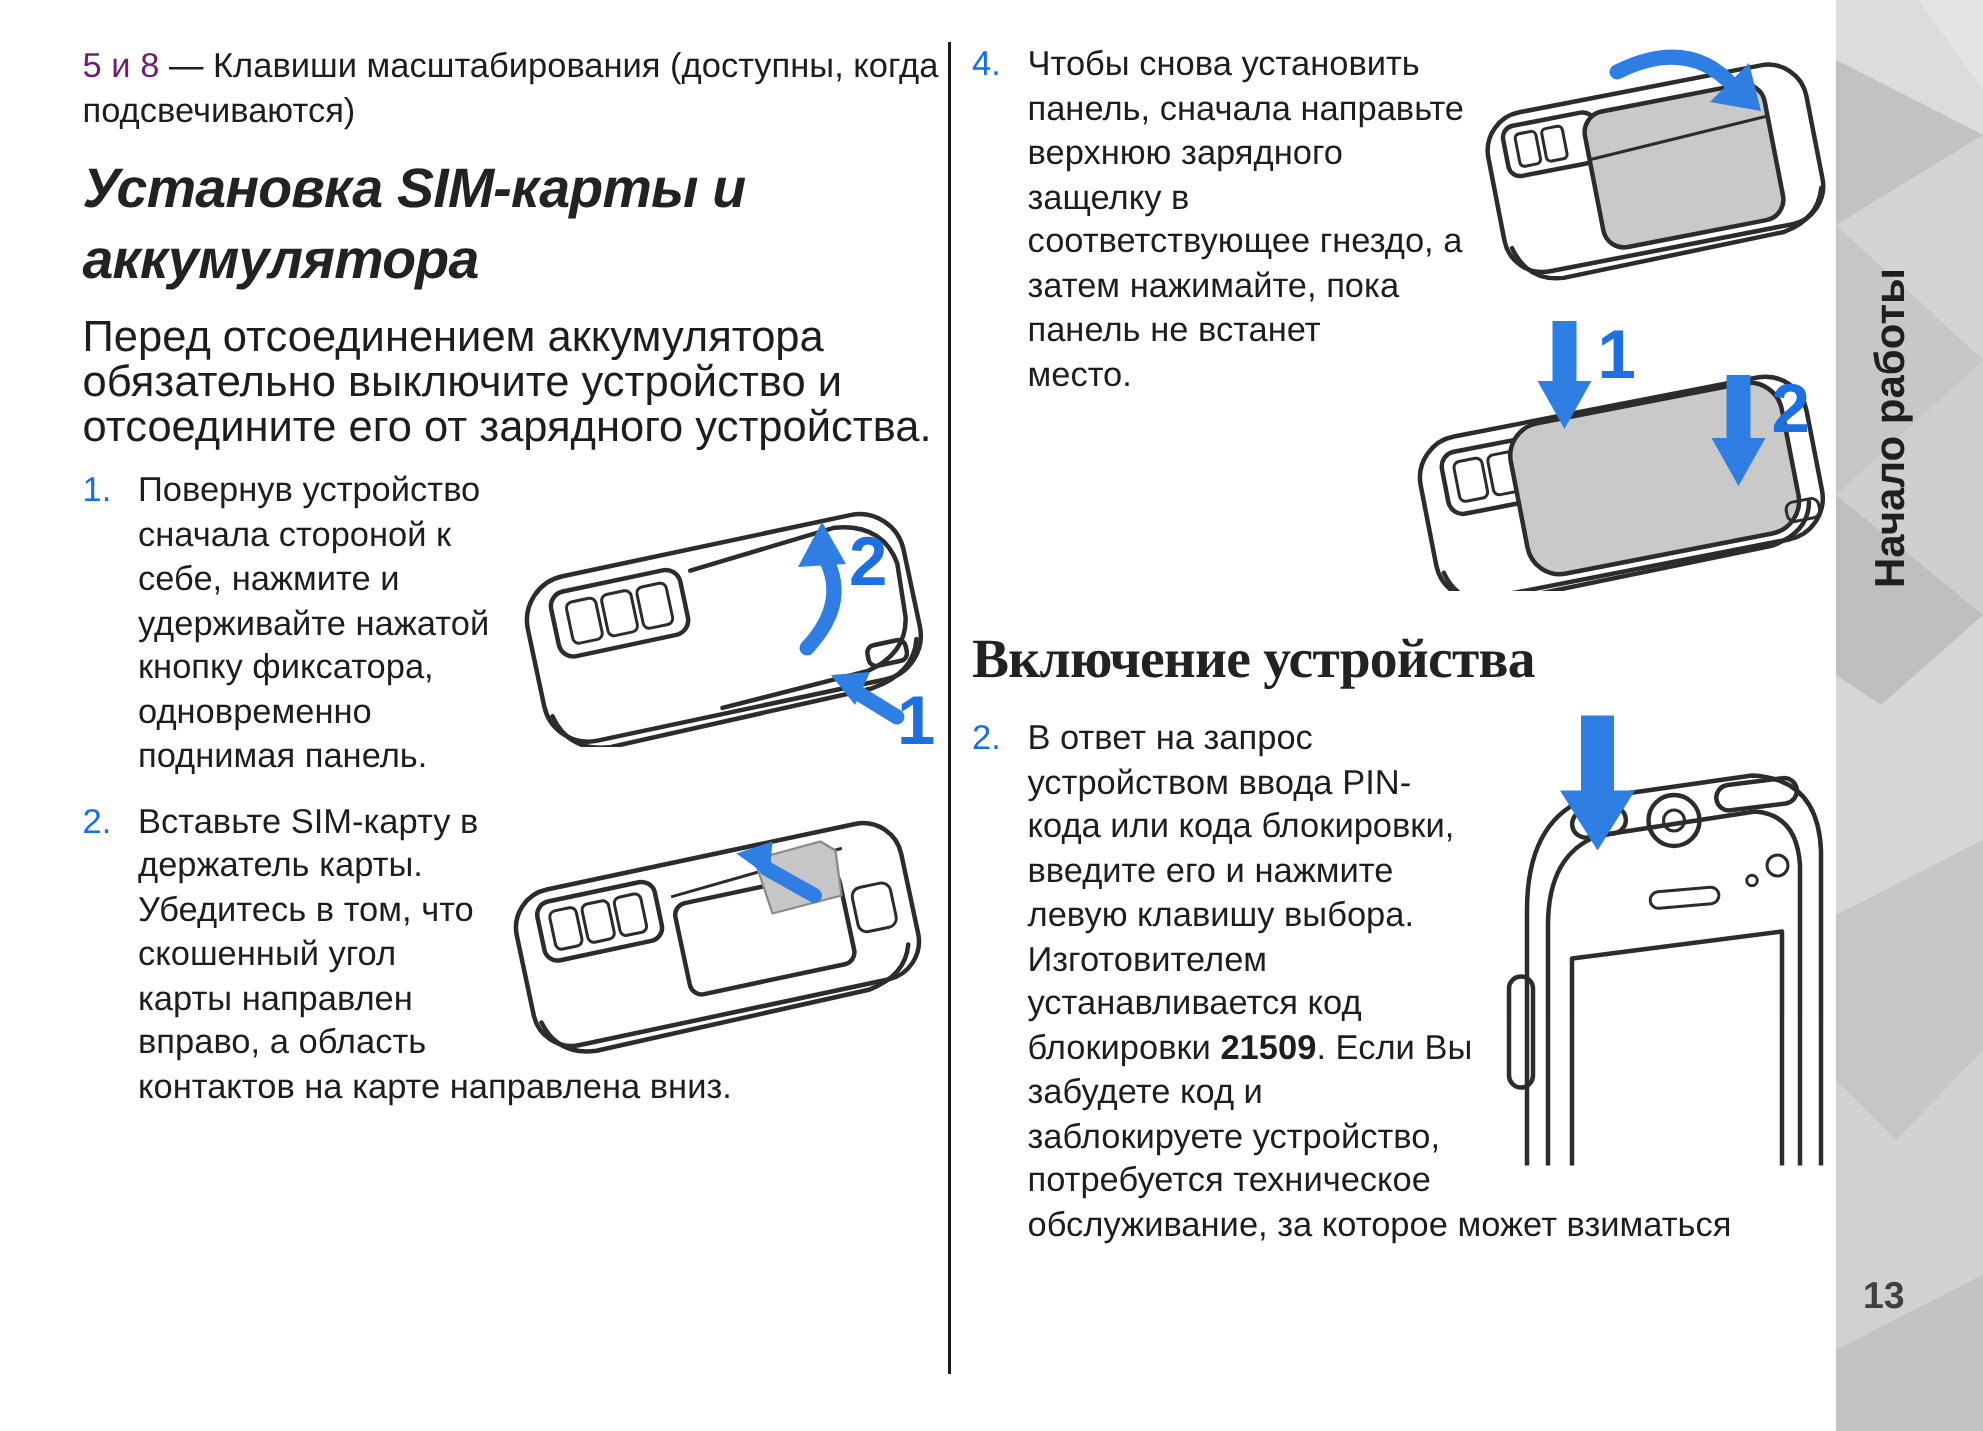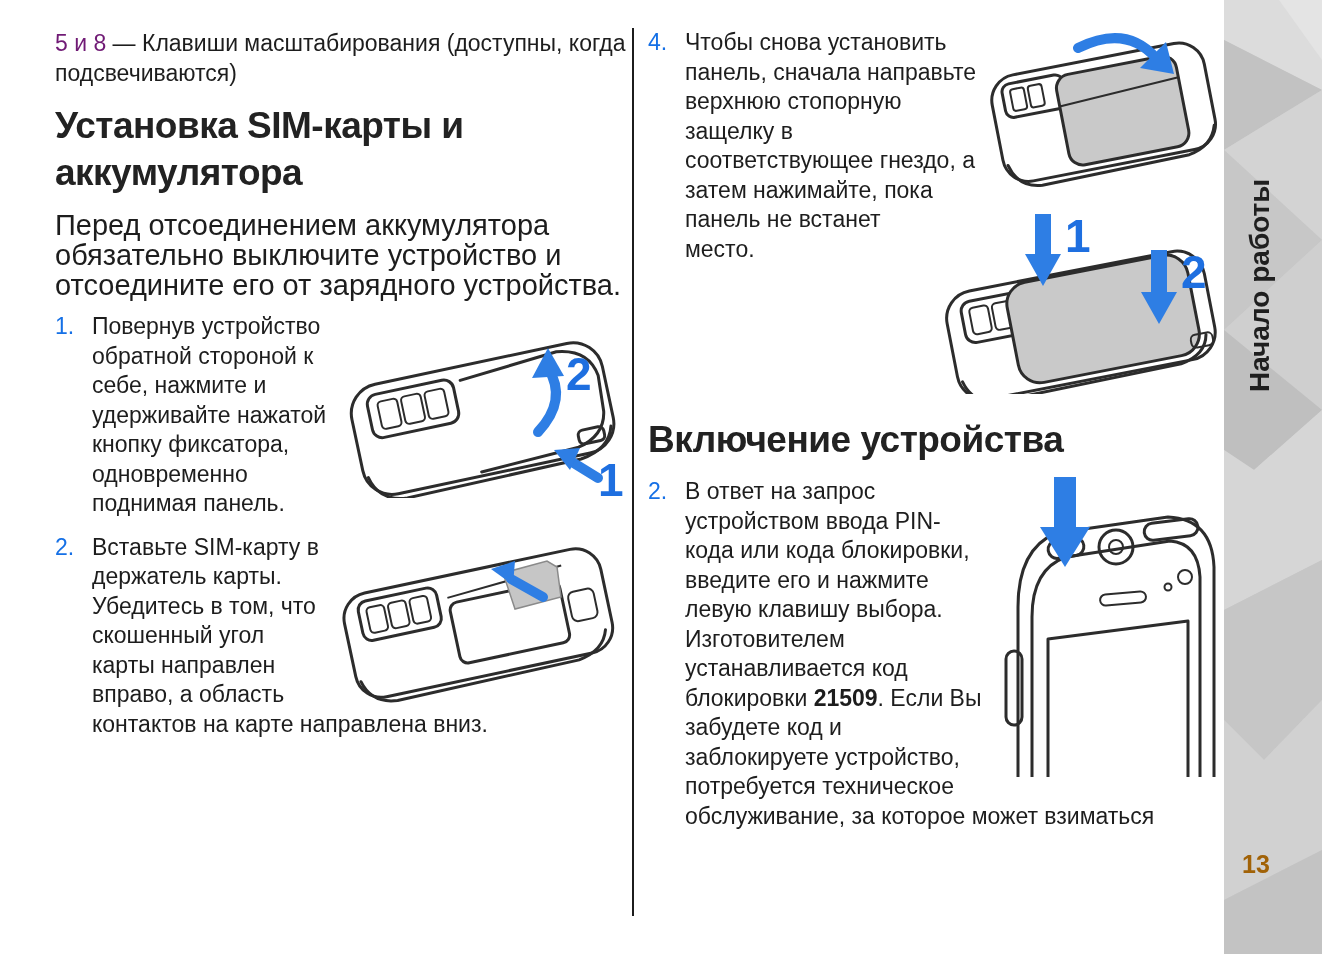--- a/index.html
+++ b/index.html
@@ -11,22 +11,22 @@
   .col{position:absolute;top:28px;}
   .col-left{left:55px;width:577px;}
   .col-right{left:648px;width:576px;}
   .divider{position:absolute;left:632px;top:28px;width:2px;height:888px;background:#1c1c1c;}
 
   p.intro{font-size:23px;line-height:30px;margin:0 0 14px 0;}
   .keys{color:#701a75;}
 
   h1{font-size:37px;line-height:47px;font-weight:bold;color:#222;
      letter-spacing:-0.5px;margin:24px 0 14px 0;}
-  h1.first{margin-top:12px;}
-  h1.clear{clear:both;margin-top:16px;padding-top:2px;}
+  h1.first{margin-top:12px;font-style:italic;}
+  h1.clear{clear:both;margin-top:16px;padding-top:2px;font-family:Liberation Serif, serif;}
 
   p.body{font-size:29px;line-height:30px;margin:0 0 12px 0;}
 
   .step{font-size:23px;line-height:29.5px;margin:0 0 14px 0;
         padding-left:37px;text-indent:-37px;}
   .step .num{display:inline-block;width:37px;text-indent:0;color:#1570e6;}
   .bold{font-weight:bold;}
 
   svg.fig{float:right;}
   .fig1{width:296px;height:196px;margin:-10px 0 6px 4px;}
@@ -45,21 +45,21 @@
 
   .sidebar{position:absolute;left:1224px;top:0;width:98px;height:954px;}
   .sidebar-bg{position:absolute;left:0;top:0;}
   .sidebar-label{
     position:absolute;left:20px;top:392px;
     transform-origin:0 0;transform:rotate(-90deg);
     white-space:nowrap;font-size:28px;font-weight:bold;color:#1f1f1f;
   }
   .page-number{
     position:absolute;left:18px;top:850px;
-    font-size:25px;font-weight:bold;color:#a16207;
+    font-size:25px;font-weight:bold;color:#404040;
   }
 </style>
 </head>
 <body>
 
 <div class="col col-left">
 
   <p class="intro"><span class="keys">5 и 8</span><span> — Клавиши масштабирования (доступны, когда подсвечиваются)</span></p>
 
 
@@ -79,21 +79,21 @@
         <path class="line" d="M130 74 L230 66 q32 4 36 32 l-2 36 q-4 24 -32 30 l-100 4"></path>
         <rect class="line" x="234" y="148" width="26" height="14" rx="5"></rect>
       </g>
       <path class="bluestroke" d="M202 130 Q232 98 212 66"></path>
       <polygon class="blue" points="196,76 212,46 228,74"></polygon>
       <text class="figlabel" x="230" y="88">2</text>
       <path class="bluestroke" d="M262 176 L236 160"></path>
       <polygon class="blue" points="218,148 244,146 234,168"></polygon>
       <text class="figlabel" x="262" y="194">1</text>
     </svg>
-    <span class="num">1.</span><span>Повернув устройство обратной стороной к себе, нажмите и удерживайте нажатой кнопку фиксатора, одновременно поднимая панель.</span>
+    <span class="num">1.</span><span>Повернув устройство сначала стороной к себе, нажмите и удерживайте нажатой кнопку фиксатора, одновременно поднимая панель.</span>
   </div>
 
   <div class="step">
     <svg class="fig fig2" viewBox="0 0 297 172">
       <g transform="rotate(-12 148 90)">
         <rect class="line" x="12" y="38" width="262" height="106" rx="26"></rect>
         <path class="line" d="M16 124 q6 24 32 26 l186 -2 q26 -4 32 -24"></path>
         <rect class="line" x="28" y="46" width="80" height="40" rx="9"></rect>
         <rect class="thin" x="36" y="53" width="18" height="26" rx="4"></rect>
         <rect class="thin" x="58" y="53" width="18" height="26" rx="4"></rect>
@@ -140,21 +140,21 @@
       <rect class="thin" x="244" y="150" width="22" height="13" rx="5"></rect>
     </g>
     <polygon class="blue" points="96,8 112,8 112,48 122,48 104,80 86,48 96,48"></polygon>
     <text class="figlabel" x="126" y="46">1</text>
     <polygon class="blue" points="212,44 228,44 228,86 238,86 220,118 202,86 212,86"></polygon>
     <text class="figlabel" x="242" y="82">2</text>
   </svg>
 
 
   <div class="step">
-    <span class="num">4.</span><span>Чтобы снова установить панель, сначала направьте верхнюю стопорную защелку в соответствующее гнездо, а затем нажимайте, пока панель не встанет место.</span>
+    <span class="num">4.</span><span>Чтобы снова установить панель, сначала направьте верхнюю зарядного защелку в соответствующее гнездо, а затем нажимайте, пока панель не встанет место.</span>
   </div>
 
   <h1 class="clear">Включение устройства</h1>
 
 
   <div class="step">
     <svg class="fig fig5" viewBox="0 0 232 302">
       <path class="line" d="M26 302 L26 132 Q26 74 64 58 L176 42 Q220 44 222 92 L222 302"></path>
       <path class="line" d="M40 302 L40 142 Q40 94 74 82 L178 66 Q206 68 208 102 L208 302"></path>
       <rect class="line" x="56" y="64" width="36" height="18" rx="9" transform="rotate(-9 74 73)"></rect>

